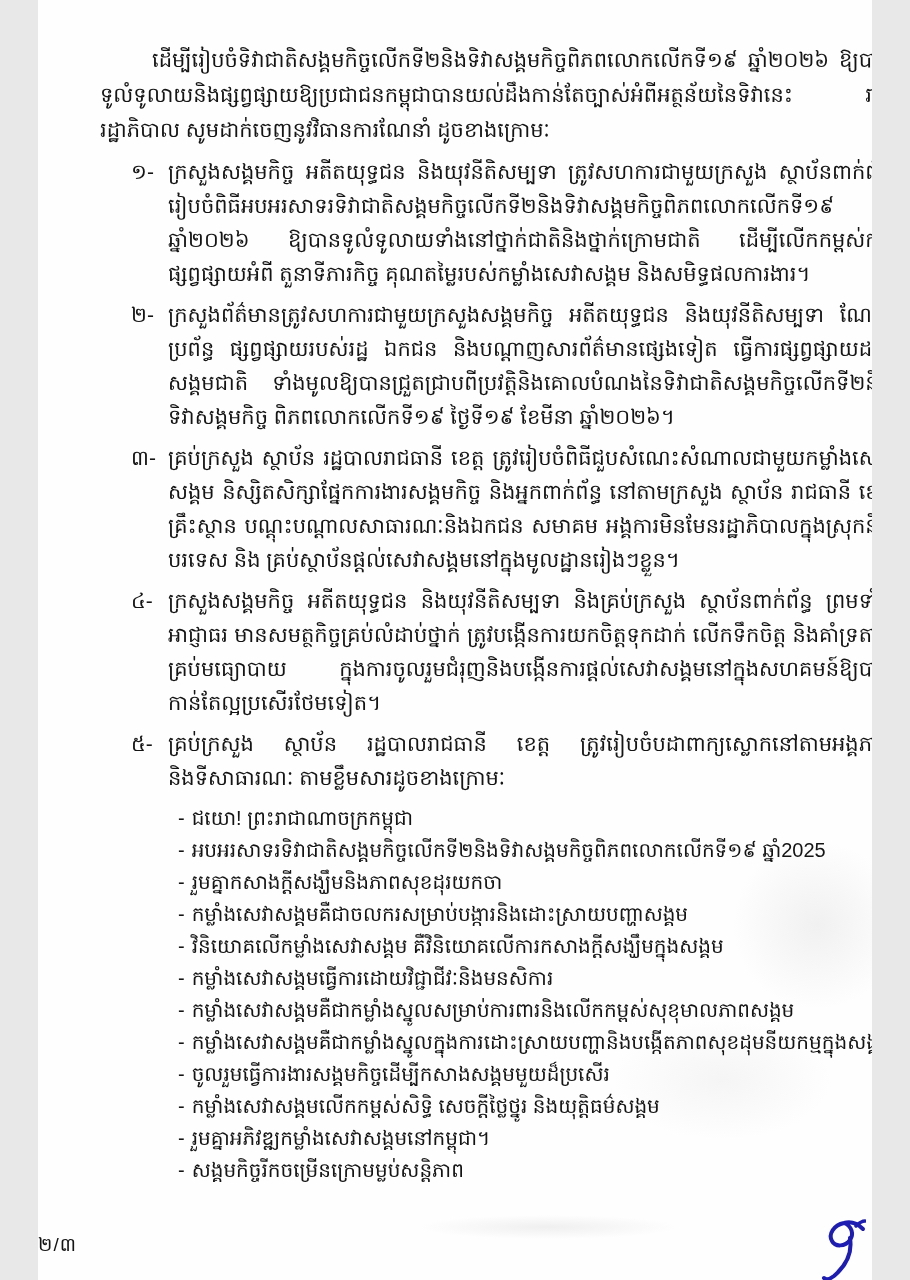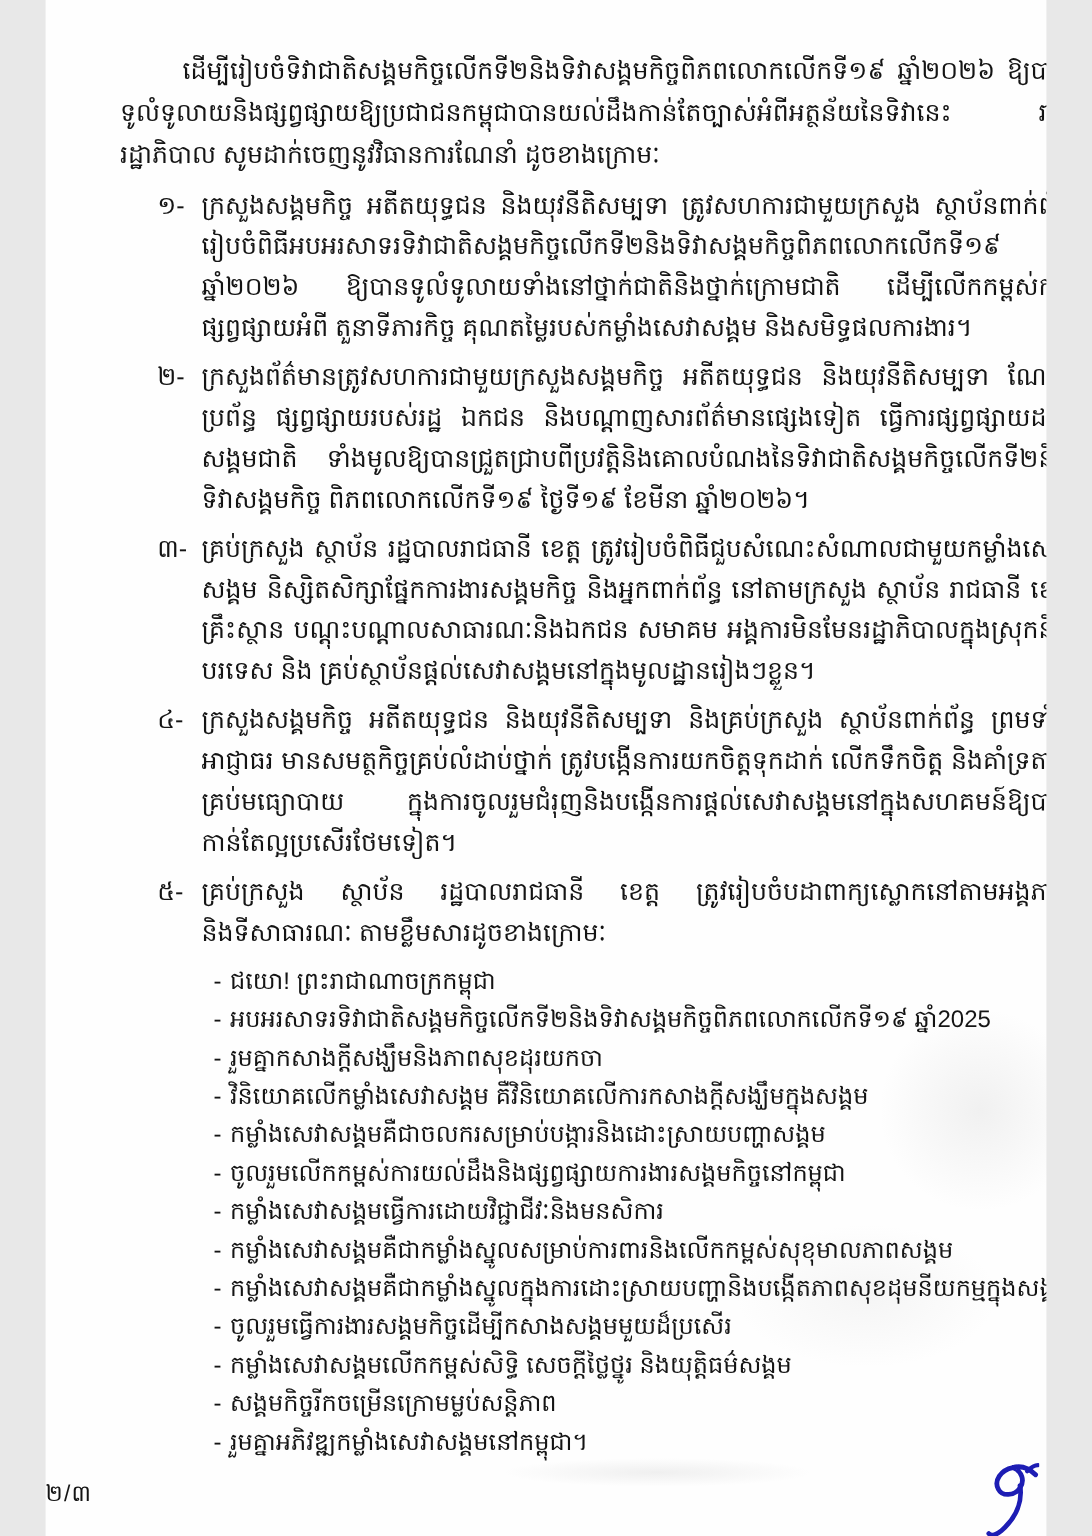--- a/index.html
+++ b/index.html
@@ -114,30 +114,29 @@
       <div class="ditem">
         <span class="num">៥-</span>
         <span>គ្រប់ក្រសួង ស្ថាប័ន រដ្ឋបាលរាជធានី ខេត្ត ត្រូវរៀបចំបដាពាក្យស្លោកនៅតាមអង្គភាពនិងទីសាធារណៈ តាមខ្លឹមសារដូចខាងក្រោមៈ</span>
       </div>
     </div>
 
     <div class="slogans">
       <div class="slogan"><span class="dash">-</span><span>ជយោ! ព្រះរាជាណាចក្រកម្ពុជា</span></div>
       <div class="slogan"><span class="dash">-</span><span>អបអរសាទរទិវាជាតិសង្គមកិច្ចលើកទី២និងទិវាសង្គមកិច្ចពិភពលោកលើកទី១៩ ឆ្នាំ2025</span></div>
       <div class="slogan"><span class="dash">-</span><span>រួមគ្នាកសាងក្តីសង្ឃឹមនិងភាពសុខដុរយកចា</span></div>
+      <div class="slogan"><span class="dash">-</span><span>កម្លាំងសេវាសង្គមគឺជាចលករសម្រាប់បង្ការនិងដោះស្រាយបញ្ហាសង្គម</span></div>
       <div class="slogan"><span class="dash">-</span><span>វិនិយោគលើកម្លាំងសេវាសង្គម គឺវិនិយោគលើការកសាងក្តីសង្ឃឹមក្នុងសង្គម</span></div>
-      <div class="slogan"><span class="dash">-</span><span>កម្លាំងសេវាសង្គមគឺជាចលករសម្រាប់បង្ការនិងដោះស្រាយបញ្ហាសង្គម</span></div>
-      <div class="slogan"><span class="dash">-</span><span>ចូលរួមលើកកម្ពស់ការយល់ដឹងនិងផ្សព្វផ្សាយការងារសង្គមកិច្ចនៅកម្ពុជា</span></div>
       <div class="slogan"><span class="dash">-</span><span>កម្លាំងសេវាសង្គមធ្វើការដោយវិជ្ជាជីវៈនិងមនសិការ</span></div>
       <div class="slogan"><span class="dash">-</span><span>កម្លាំងសេវាសង្គមគឺជាកម្លាំងស្នូលសម្រាប់ការពារនិងលើកកម្ពស់សុខុមាលភាពសង្គម</span></div>
       <div class="slogan"><span class="dash">-</span><span>កម្លាំងសេវាសង្គមគឺជាកម្លាំងស្នូលក្នុងការដោះស្រាយបញ្ហានិងបង្កើតភាពសុខដុមនីយកម្មក្នុងសង្គម</span></div>
       <div class="slogan"><span class="dash">-</span><span>ចូលរួមធ្វើការងារសង្គមកិច្ចដើម្បីកសាងសង្គមមួយដ៏ប្រសើរ</span></div>
       <div class="slogan"><span class="dash">-</span><span>កម្លាំងសេវាសង្គមលើកកម្ពស់សិទ្ធិ សេចក្តីថ្លៃថ្នូរ និងយុត្តិធម៌សង្គម</span></div>
+      <div class="slogan"><span class="dash">-</span><span>រួមគ្នាអភិវឌ្ឍកម្លាំងសេវាសង្គមនៅកម្ពុជា។</span></div>
       <div class="slogan"><span class="dash">-</span><span>សង្គមកិច្ចរីកចម្រើនក្រោមម្លប់សន្តិភាព</span></div>
-      <div class="slogan"><span class="dash">-</span><span>រួមគ្នាអភិវឌ្ឍកម្លាំងសេវាសង្គមនៅកម្ពុជា។</span></div>
     </div>
 
   </div>
 
   <div class="page-number">២/៣</div>
 
   <svg class="signature" viewBox="0 0 62 78" fill="none" xmlns="http://www.w3.org/2000/svg">
     <path d="M59 21 C54 16 47 13 40 15 C30 17 24 26 28 33 C31 39 41 39 46 32 C50 26 48 18 40 15" stroke="#1d1db4" stroke-width="4" stroke-linecap="round" fill="none"></path>
     <path d="M46 30 C48 42 44 56 30 68 C26 71 22 72 20 70" stroke="#1d1db4" stroke-width="4" stroke-linecap="round" fill="none"></path>
     <path d="M52 18 C55 15 58 13 61 13" stroke="#1d1db4" stroke-width="3.5" stroke-linecap="round" fill="none"></path>

